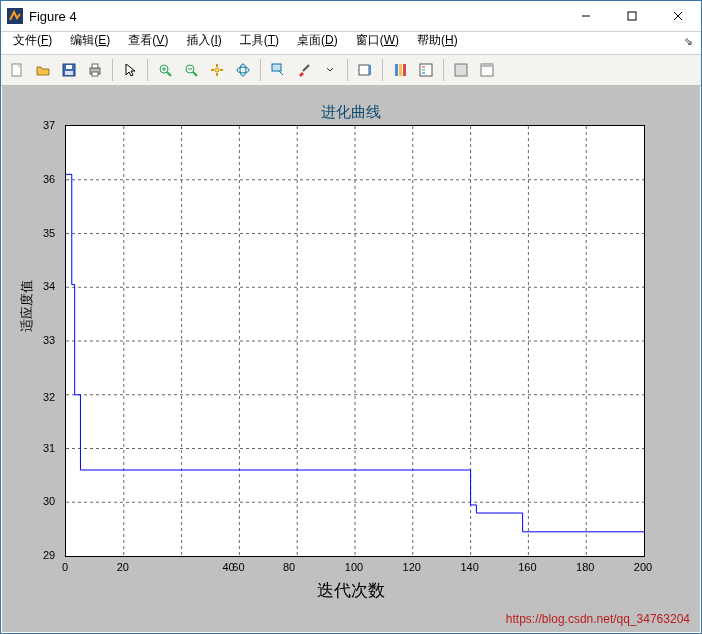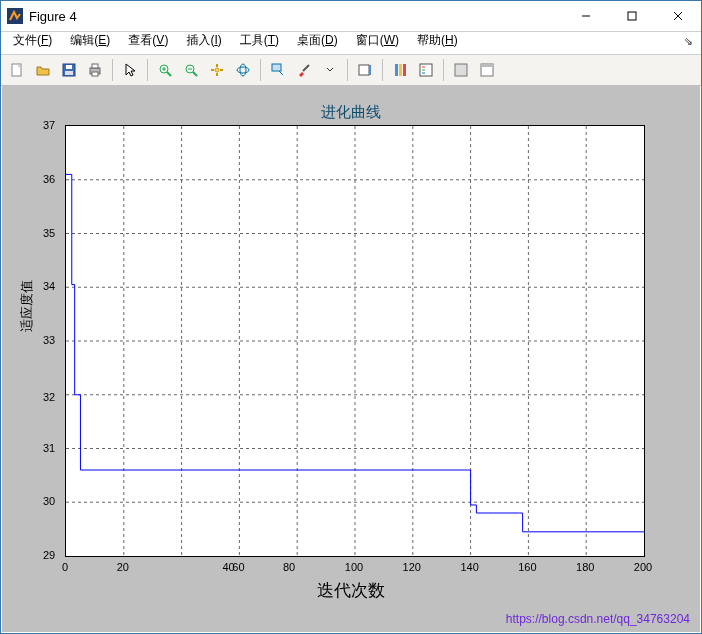--- a/index.html
+++ b/index.html
@@ -21,21 +21,21 @@
   .tb-btn{width:22px;height:22px;display:flex;align-items:center;justify-content:center;border:1px solid transparent;border-radius:2px;}
   .figure-area{position:absolute;top:84px;left:1px;right:1px;bottom:1px;background:#c0c0c0;}
   .chart-title{position:absolute;top:18px;left:0;right:0;text-align:center;font-size:15px;color:#0c4a6e;}
   .axes{position:absolute;left:63px;top:40px;width:580px;height:432px;background:#fff;border:1px solid #000;box-sizing:border-box;}
   .grid line{stroke:#000;stroke-dasharray:3 3;stroke-width:0.6;}
   .plotline{stroke:#0000ff;stroke-width:1;fill:none;}
   .xtick{position:absolute;font-size:11px;text-align:center;transform:translateX(-50%);top:476px;color:#000;}
   .ytick{position:absolute;font-size:11px;text-align:center;transform:translateY(-50%);left:36px;width:22px;color:#000;}
   .xlabel{position:absolute;top:494px;left:0;right:0;text-align:center;font-size:17px;}
   .ylabel{position:absolute;left:16px;top:256px;transform:translateY(-50%) rotate(-90deg);transform-origin:left top;font-size:13px;white-space:nowrap;}
-  .watermark{position:absolute;right:10px;bottom:6px;color:#6d28d9;font-size:12px;font-family:Arial;}
+  .watermark{position:absolute;right:10px;bottom:6px;color:#b91c1c;font-size:12px;font-family:Arial;}
 </style>
 </head>
 <body>
 
 <div class="window">
 
   <div class="titlebar">
     <div class="titlebar-left">
       <span class="app-icon">
         <svg width="16" height="16" viewBox="0 0 16 16">

